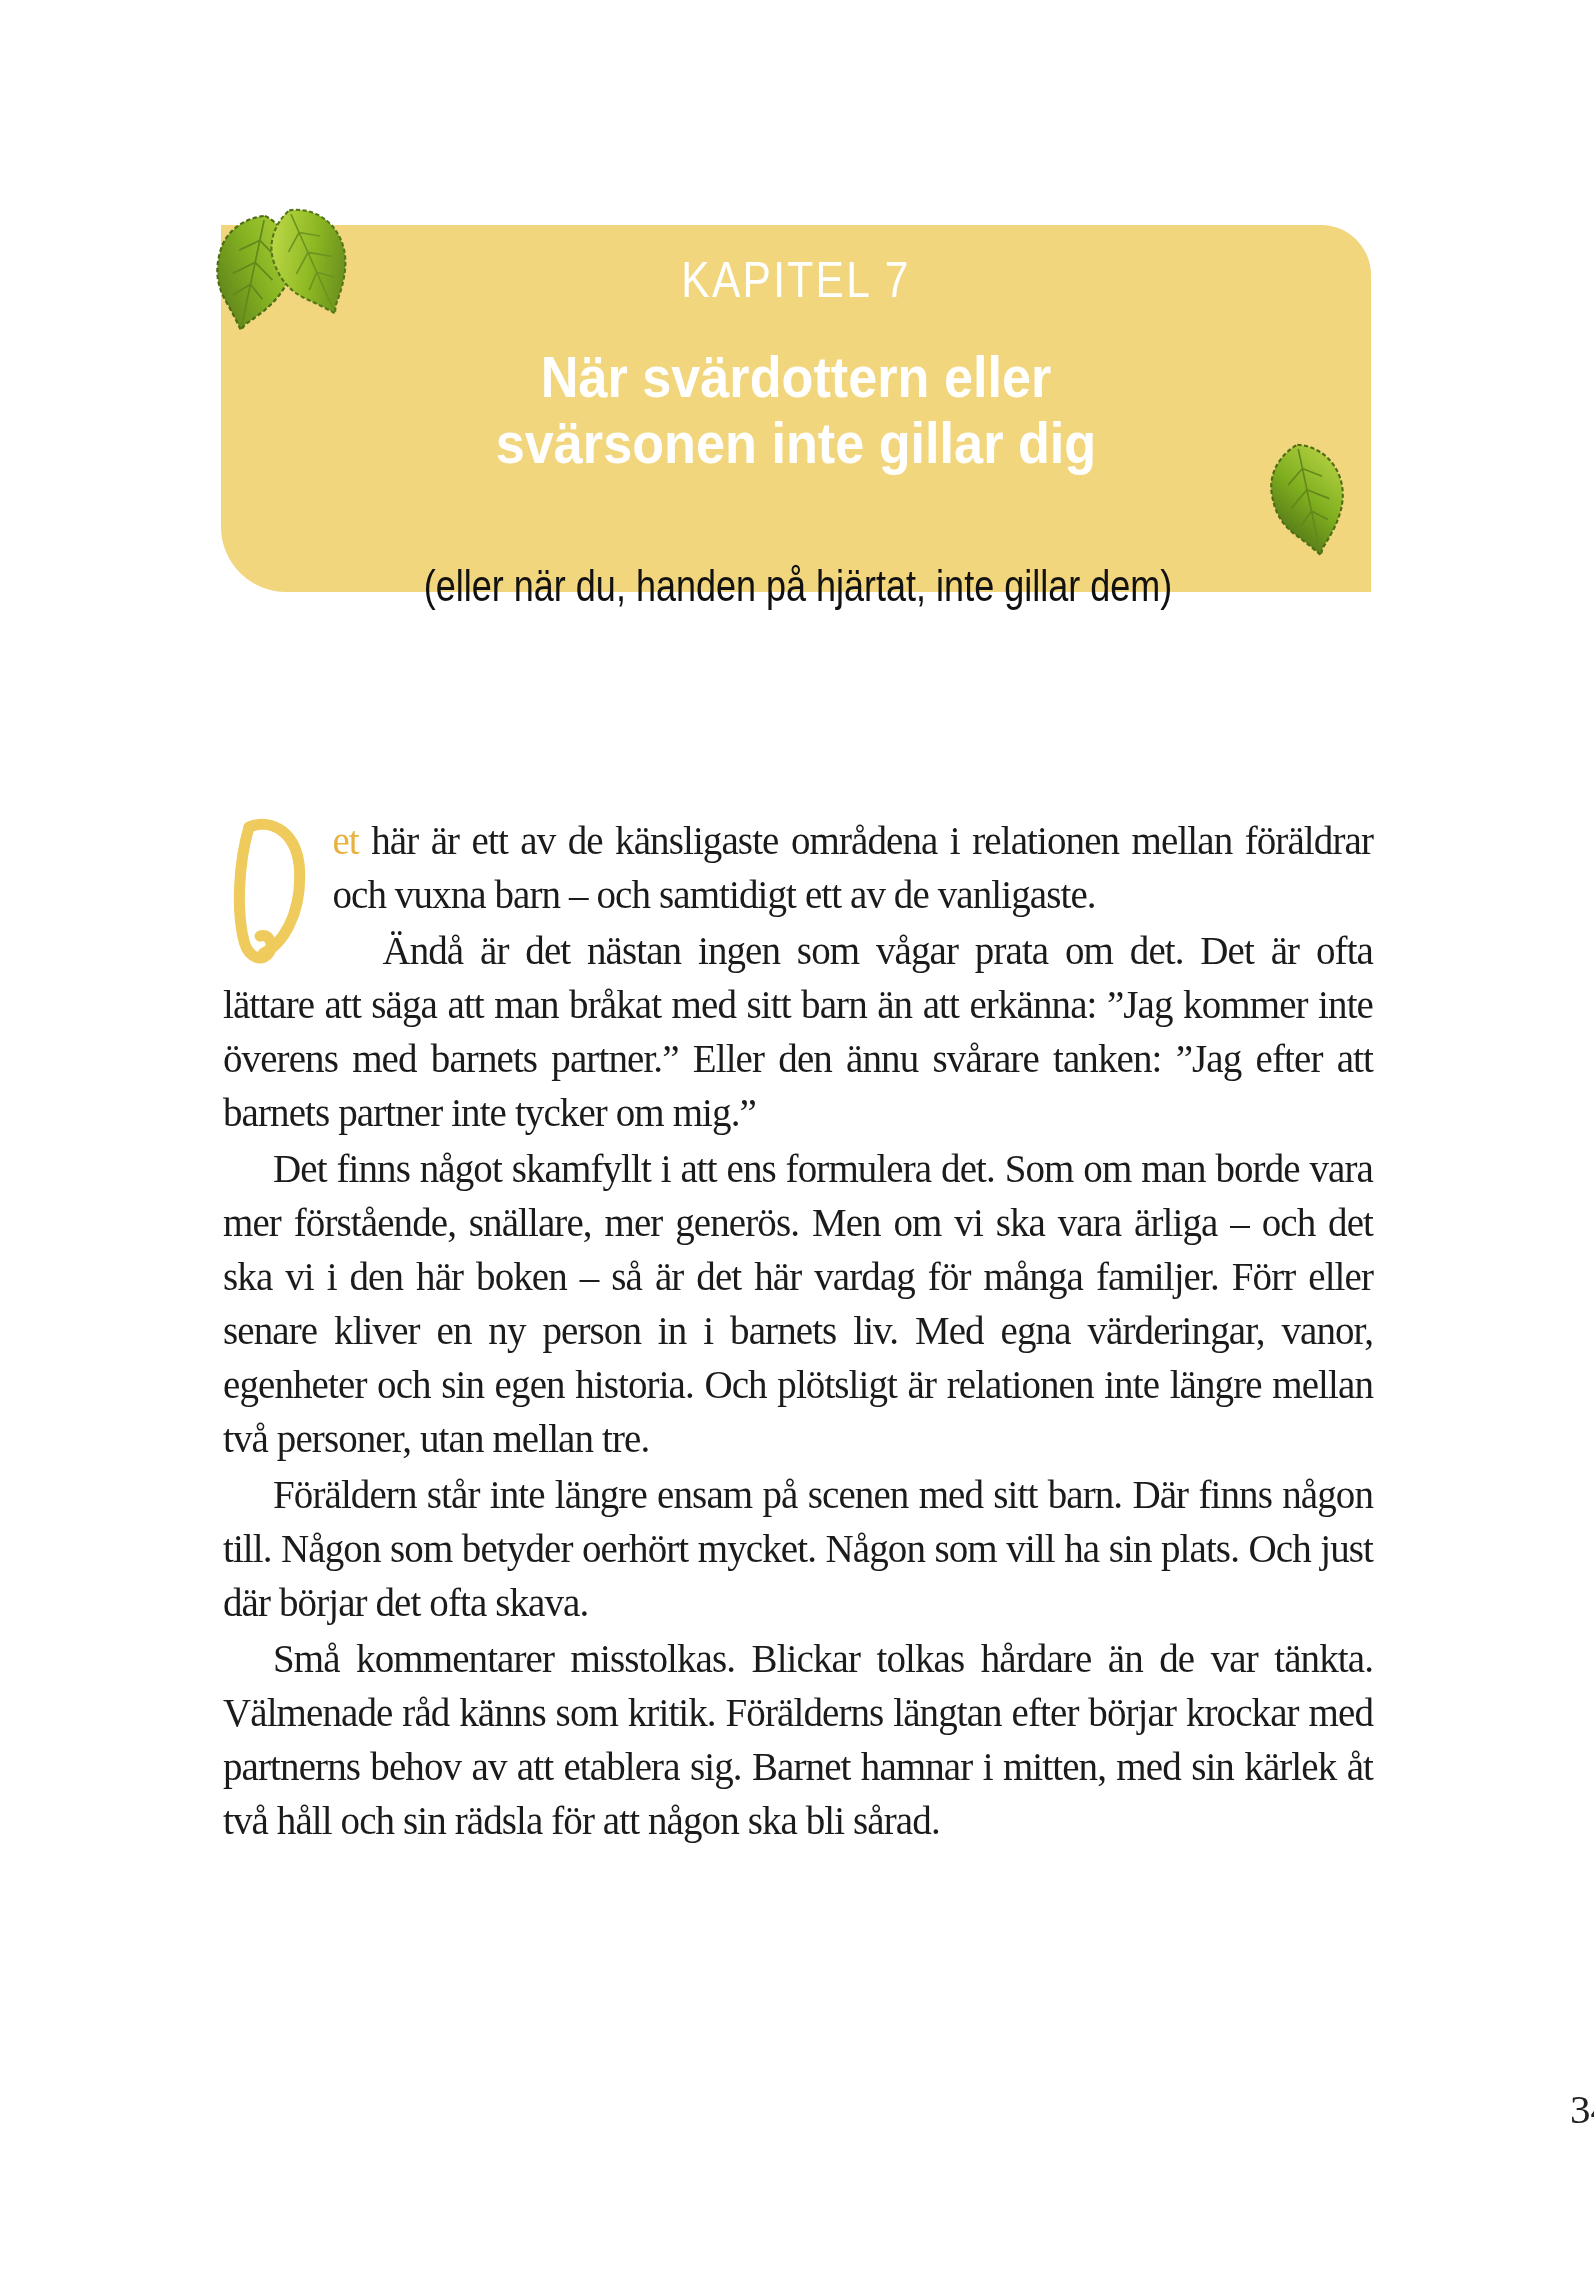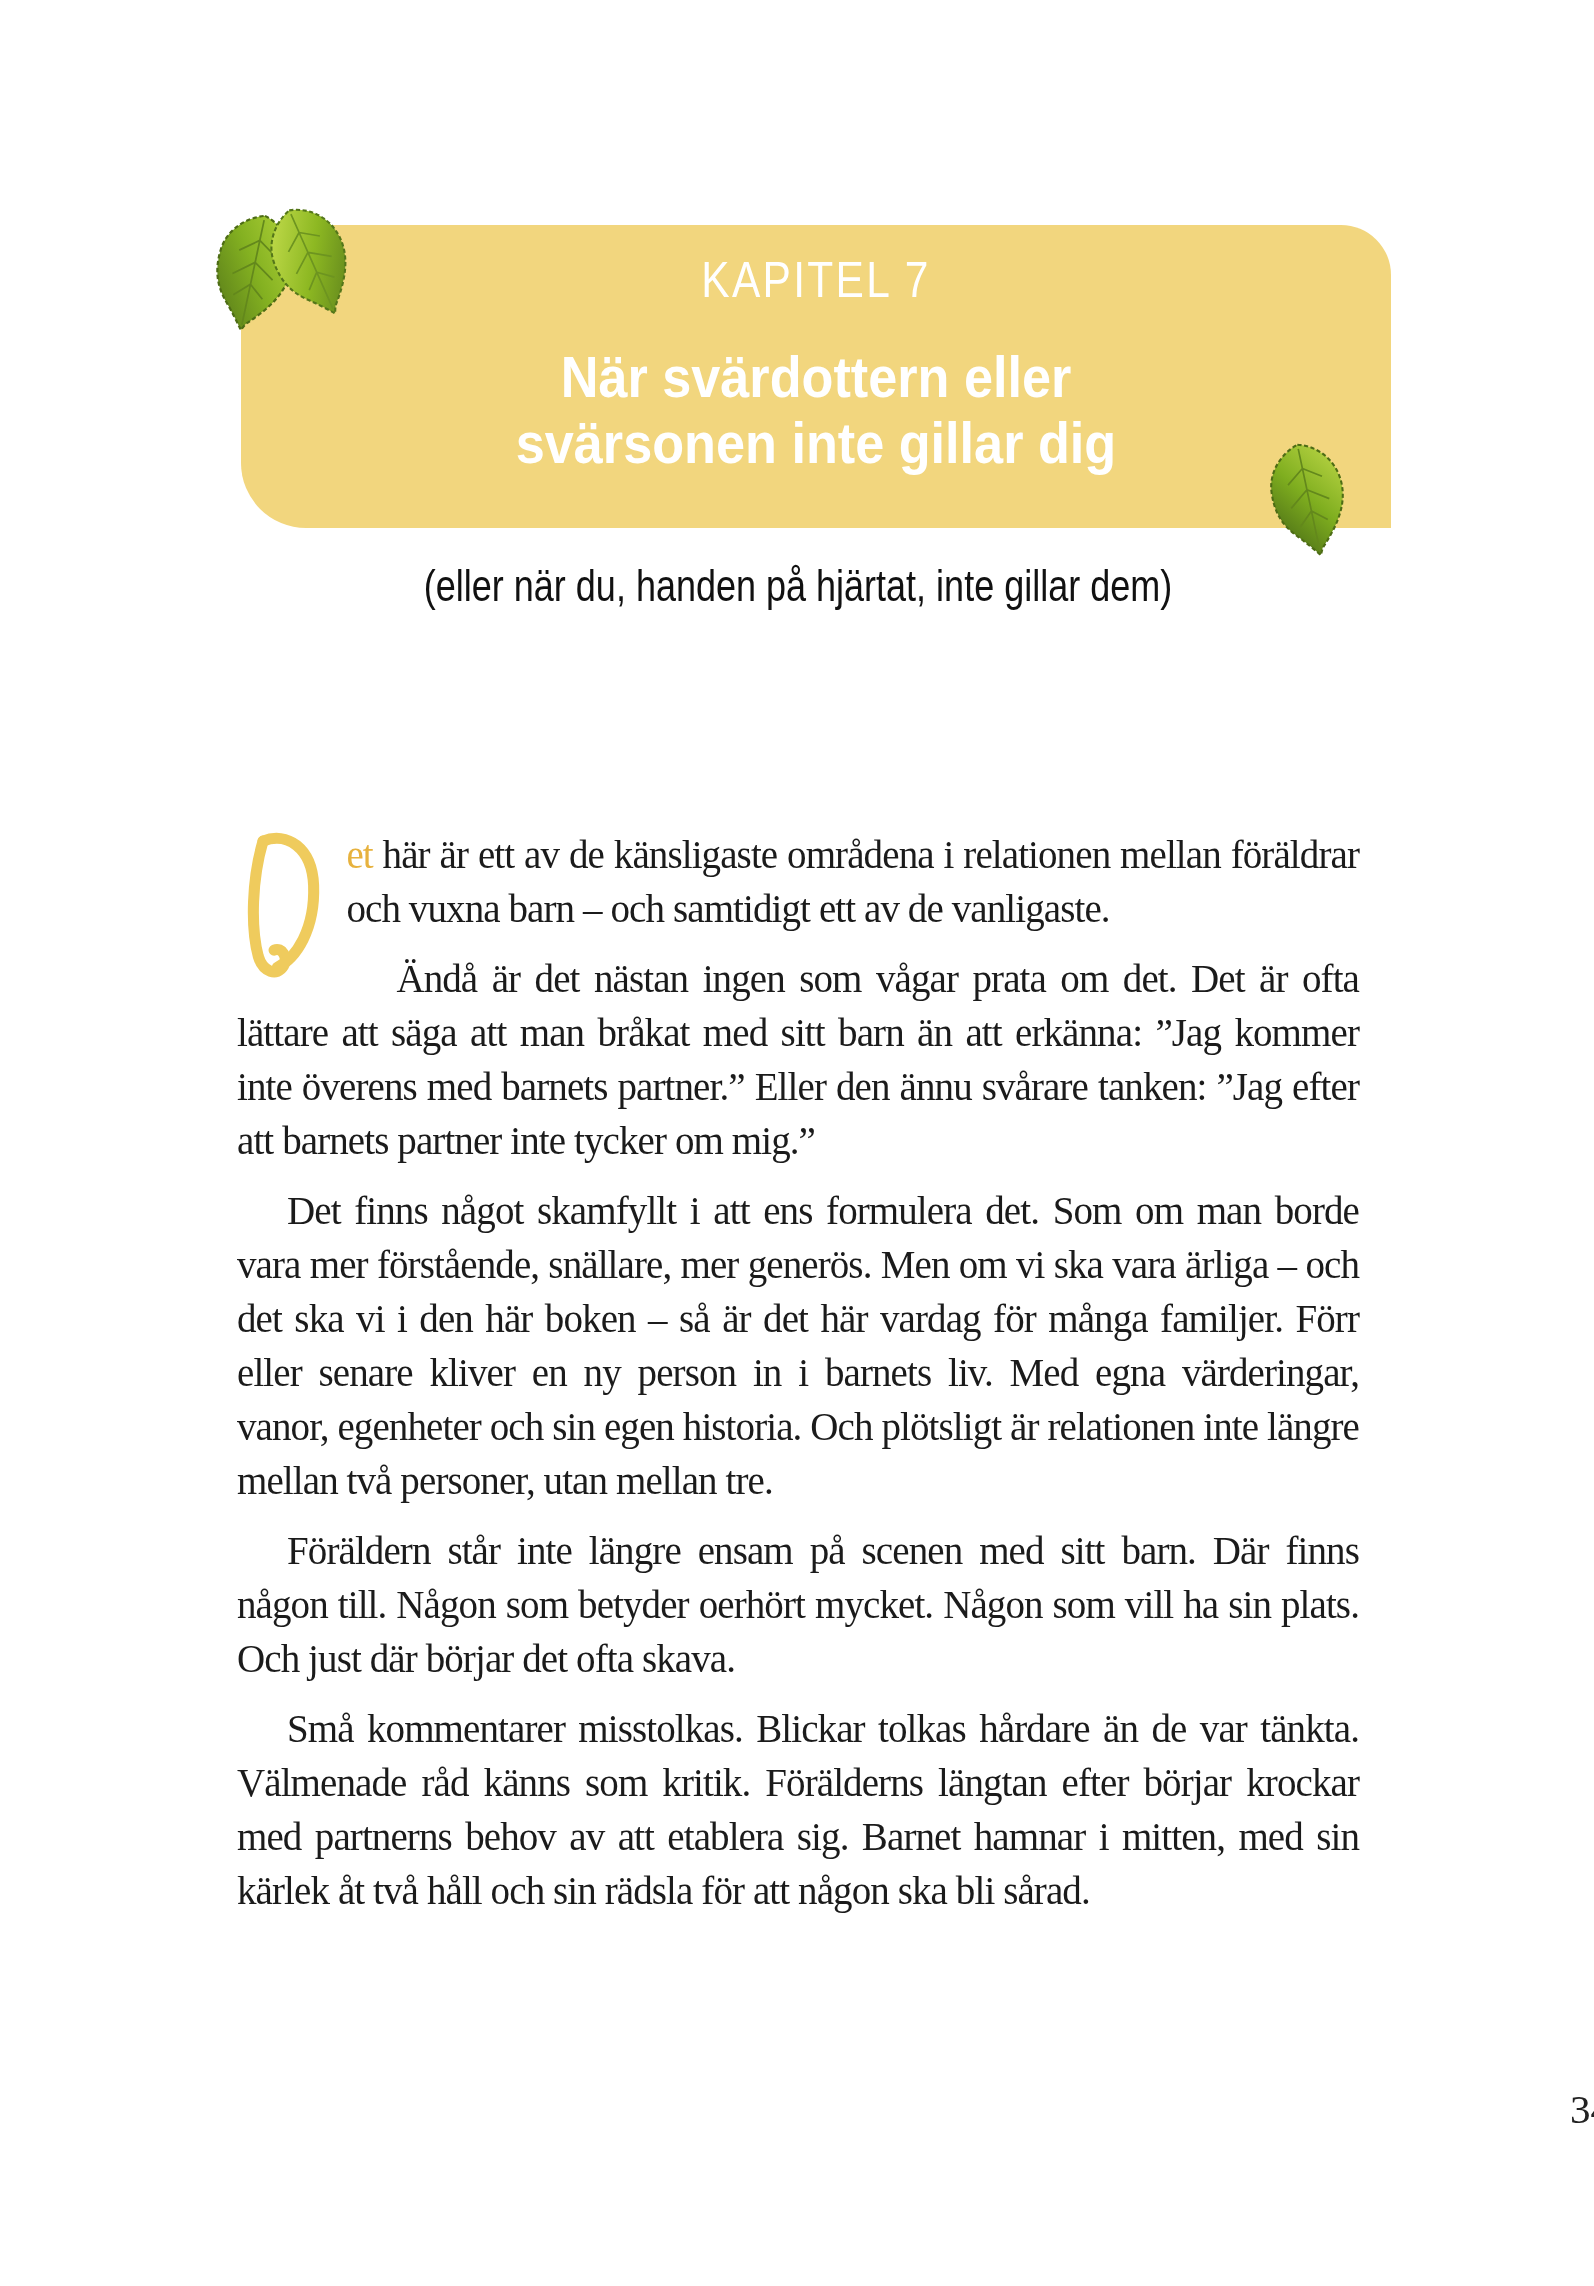--- a/index.html
+++ b/index.html
@@ -2,22 +2,22 @@
 <html lang="sv" style="font-size:14.4px"><head>
 <meta charset="utf-8">
 <style>
   html,body{margin:0;padding:0;}
   body{
     width:1595px;height:2286px;position:relative;background:#ffffff;
     font-family:"Liberation Serif",serif;overflow:hidden;
   }
   
   .banner{
-    position:absolute;left:221px;top:225px;width:1150px;height:303px;
-    background:#F2D67E;border-radius:0 50px 0 65px;text-align:center;margin-left:20px;
+    position:absolute;left:221px;top:225px;width:1150px;height:367px;
+    background:#F2D67E;border-radius:0 50px 0 65px;text-align:center;
   }
   .kicker{
     margin-top:27px;transform:scaleX(.85);
     font-family:"Liberation Sans",sans-serif;font-size:50px;line-height:56px;
     font-weight:normal;letter-spacing:2.7px;color:#ffffff;
   }
   .title{
     margin-top:36px;transform:scaleX(.9);
     font-family:"Liberation Sans",sans-serif;font-size:58px;line-height:66px;
     font-weight:bold;color:#ffffff;
@@ -33,21 +33,21 @@
   .leaf{position:absolute;}
   #leafA{left:208px;top:212px;width:90px;height:121px;transform:rotate(12deg);}
   #leafB{left:259px;top:203px;width:106px;height:117px;transform:rotate(-24deg);}
   #leafC{left:1266px;top:441px;width:86px;height:117px;transform:rotate(-12deg);}
   
   .body-text{
     position:absolute;left:221px;top:812px;width:1154px;
     font-family:"Liberation Serif",serif;font-size:39px;line-height:54px;
     letter-spacing:-0.9px;color:#1b1b1b;text-align:justify;
   }
-  .body-text p{margin:16px;text-indent:50px;}
+  .body-text p{margin:2px;text-indent:50px;}
   .body-text p.first{text-indent:0;}
   .dropcap-svg{float:left;width:86px;height:158px;margin:1.8px 21.6px 0 1.8px;}
   .lead{color:#E7B23E;}
   
   .pagenum{
     position:absolute;left:16px;top:2085px;width:100%;text-align:right;
     font-family:"Liberation Serif",serif;font-size:41px;color:#222222;
   }
 </style>
 </head>

